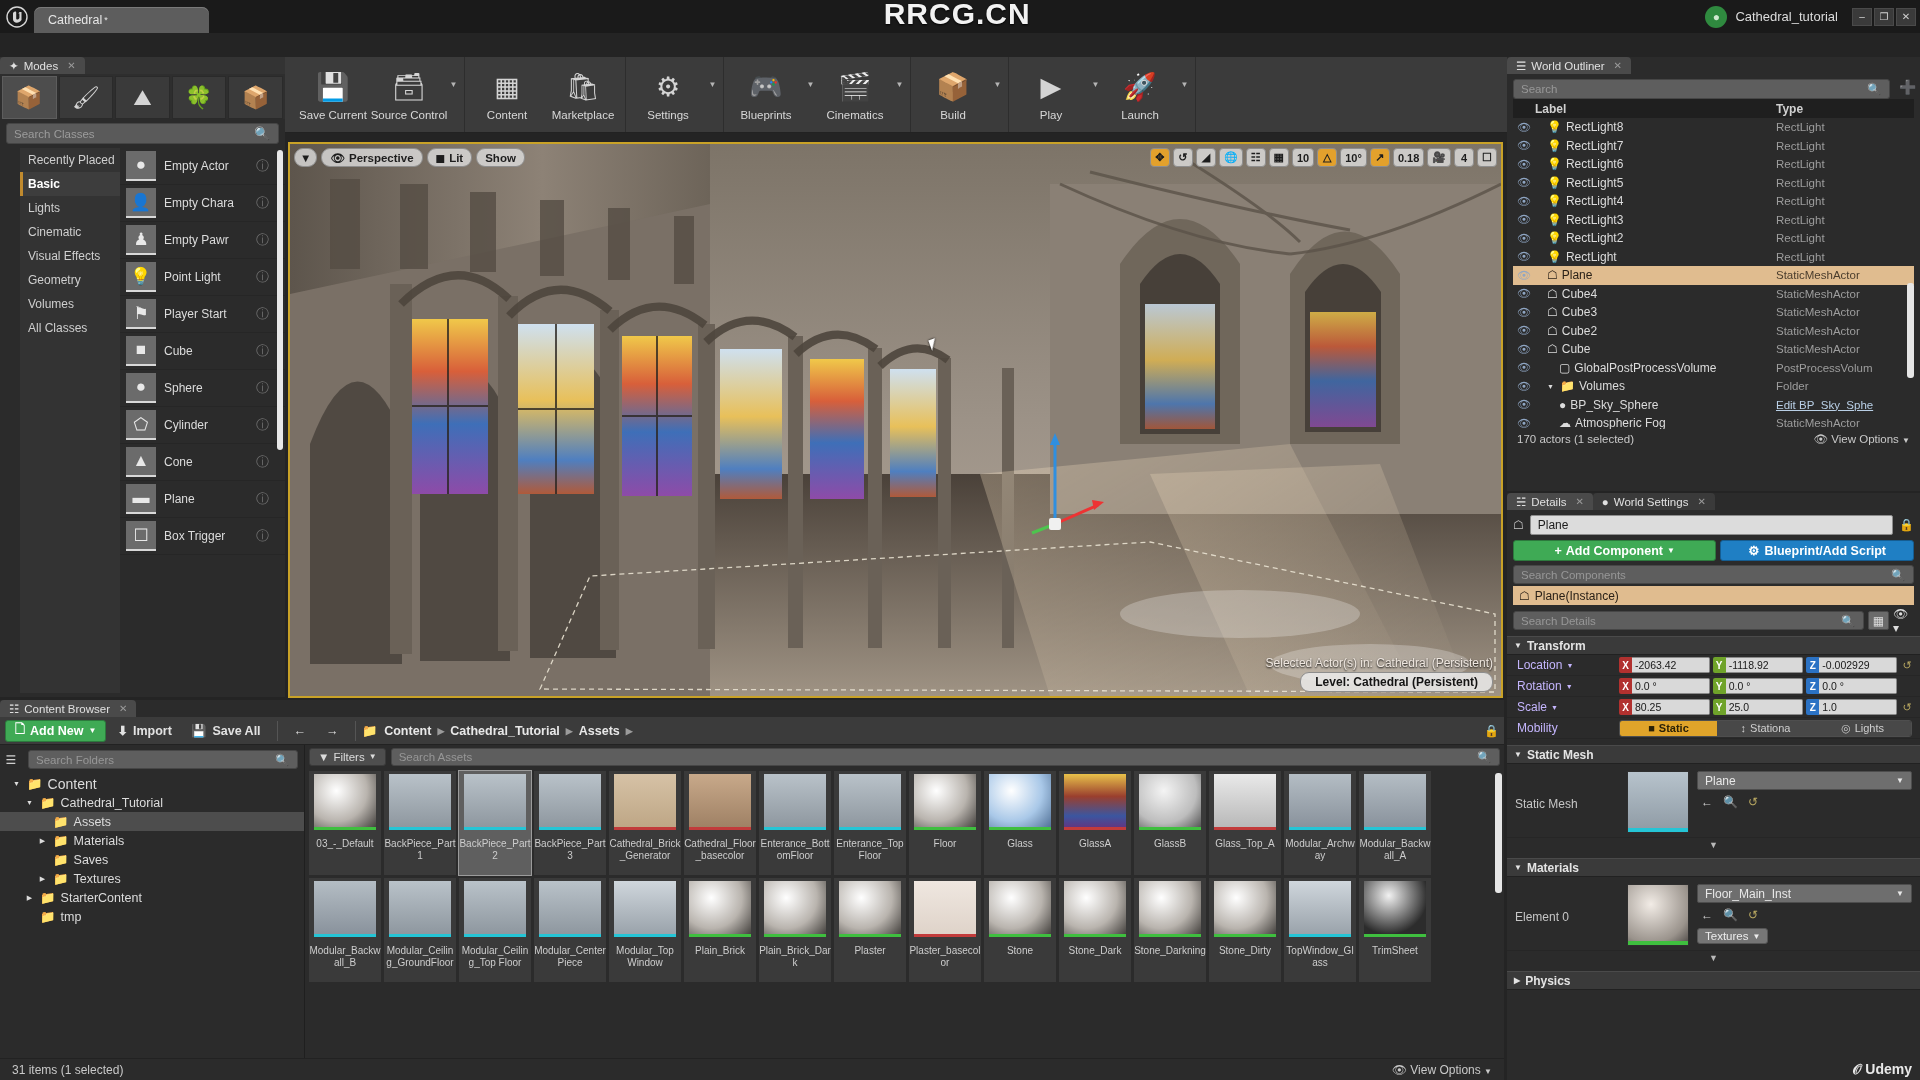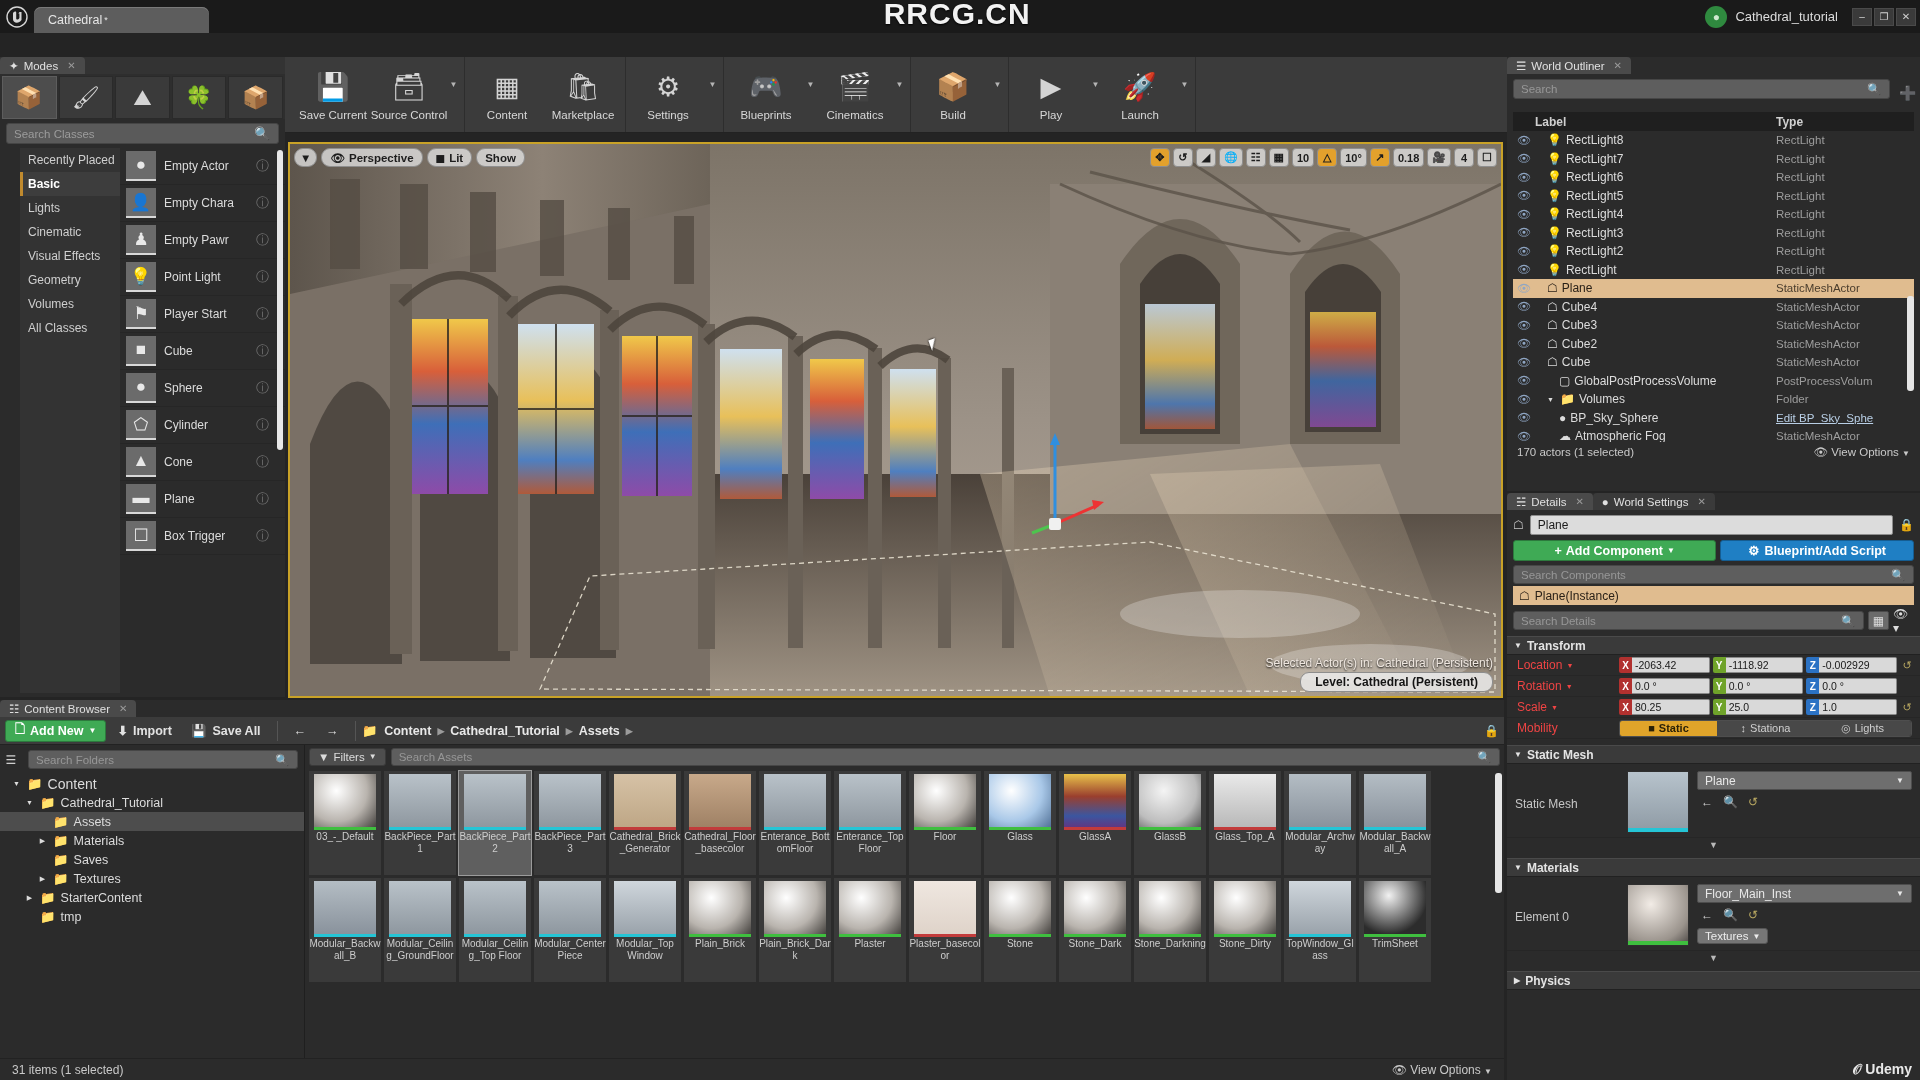--- a/index.html
+++ b/index.html
@@ -95,21 +95,21 @@
      text-shadow:0 1px 2px #000;}
   .vp-level{ position:absolute; right:8px; bottom:4px; background:rgba(235,235,235,.85);
      border:1px solid #8d8d8d;border-radius:9px; padding:2px 14px; font-size:12px;
      font-weight:bold; color:#141414;}
   .gizmo{position:absolute;}
   .cursor-arrow{position:absolute;width:0;height:0;border-left:7px solid #fff;
      border-bottom:11px solid transparent; transform:rotate(-20deg); filter:drop-shadow(0 0 1px #000);}
 
   
   .outliner{ position:absolute; left:1507px; top:57px; width:413px; height:434px; background:#2b2b2b;}
-  .wo-search{ height:20px; margin:5px 6px 13px 6px; background:#5e5e5e;border:1px solid #464646;
+  .wo-search{ height:20px; margin:5px 6px 0 6px; background:#5e5e5e;border:1px solid #464646;
      border-radius:3px; display:flex;align-items:center;padding:0 7px;color:#979797;font-size:11.5px;}
   .wo-cols{ height:19px; background:#1f1f1f; display:flex; align-items:center;
      font-size:12px; color:#d0d0d0; font-weight:bold; margin:0 6px; }
   .wo-rows{ height:311px; overflow:hidden; position:relative; margin:0 6px;}
   .wo-row{ height:18.5px; display:flex; align-items:center; font-size:12px;}
   .wo-row.sel{ background:#e0bc8f; color:#2a2118;}
   .wo-eye{ width:22px; text-align:center; color:#8fa6c4; font-size:11px;}
   .wo-label{ flex:1; display:flex; align-items:center; gap:4px; color:#dcdcdc; overflow:hidden;}
   .wo-row.sel .wo-label{color:#2a2118;}
   .wo-type{ width:138px; color:#9d9d9d; font-size:11.5px; white-space:nowrap; overflow:hidden;}
@@ -135,21 +135,21 @@
      gap:5px; padding-left:6px; color:#2a2118; font-size:12px;}
   .d-search2{ height:19px; margin:6px 6px 2px; display:flex; gap:4px; align-items:center;}
   .d-search2 .fld{flex:1;height:19px;background:#5e5e5e;border:1px solid #464646;border-radius:3px;
      display:flex;align-items:center;padding:0 7px;color:#979797;font-size:11.5px;}
   .d-search2 .sq{width:21px;height:19px;background:#6b6b6b;border:1px solid #4a4a4a;border-radius:2px;
      display:flex;align-items:center;justify-content:center;font-size:12px;color:#ddd;}
   .sect-hdr{ height:19px; background:#3a3a3a; display:flex; align-items:center; gap:5px;
      padding-left:7px; font-size:12px; font-weight:bold; color:#e4e4e4; margin-top:6px;
      border-top:1px solid #4a4a4a; border-bottom:1px solid #212121;}
   .prow{ height:21px; display:flex; align-items:center; border-bottom:1px solid #262626;}
-  .plab{ width:112px; padding-left:10px; font-size:12px; color:#ef4444; display:flex; align-items:center; gap:4px;}
+  .plab{ width:112px; padding-left:10px; font-size:12px; color:#c4b5fd; display:flex; align-items:center; gap:4px;}
   .vecfields{ display:flex; gap:3px; flex:1; padding-right:6px; align-items:center;}
   .vf{ display:flex; align-items:center; flex:1;}
   .vf .ax{ width:13px; height:16px; display:flex;align-items:center;justify-content:center;
      font-size:10px;font-weight:bold;color:#fff; border-radius:2px 0 0 2px;}
   .ax.x{background:#b1312f;} .ax.y{background:#6fa32a;} .ax.z{background:#2b72c4;}
   .vf .val{ flex:1; height:16px; background:#d9d9d9; border:1px solid #8a8a8a; border-left:none;
      border-radius:0 2px 2px 0; font-size:10.5px; color:#181818; display:flex; align-items:center;
      padding:0 3px; overflow:hidden; white-space:nowrap;}
   .reset{ width:14px; text-align:center; color:#b9a861; font-size:11px;}
   .mob{ display:flex; flex:1; height:17px; margin-right:8px; border:1px solid #4e4e4e; border-radius:3px; overflow:hidden;}
@@ -194,21 +194,21 @@
   .asset-search{ flex:1; height:18px; background:#5e5e5e;border:1px solid #464646;border-radius:3px;
      display:flex;align-items:center;padding:0 7px;color:#979797;font-size:11.5px;}
   .grid{ display:flex; flex-wrap:wrap; gap:3px; padding:6px 4px; align-content:flex-start;
      height:280px; overflow:hidden;}
   .cell{ width:72px; height:104px; background:#3a3a3a; display:flex; flex-direction:column;
      align-items:center; padding-top:3px;}
   .cell.sel{ background:#5f5f5f; outline:1px solid #9b9b9b;}
   .cell .th{ width:62px; height:56px; background:#98a1a9; position:relative; overflow:hidden;}
   .cell .th .bar{position:absolute;left:0;right:0;bottom:0;height:3px;}
   .cell .nm{ width:72px; text-align:center; font-size:10px; line-height:11.5px; color:#cdcdcd;
-     padding-top:1px; word-break:break-word;}
+     padding-top:8px; word-break:break-word;}
   .cb-foot{ position:absolute; left:0; bottom:0; width:1504px; height:22px; background:#2b2b2b;
      display:flex; align-items:center; justify-content:space-between; padding:0 12px;
      font-size:12px; color:#c9c9c9; border-top:1px solid #222;}
   .cb-scroll{position:absolute;right:2px;top:28px;width:7px;height:120px;background:#e6e6e6;border-radius:3px;}
 </style>
 </head>
 <body>
 
 <div id="app">
 

